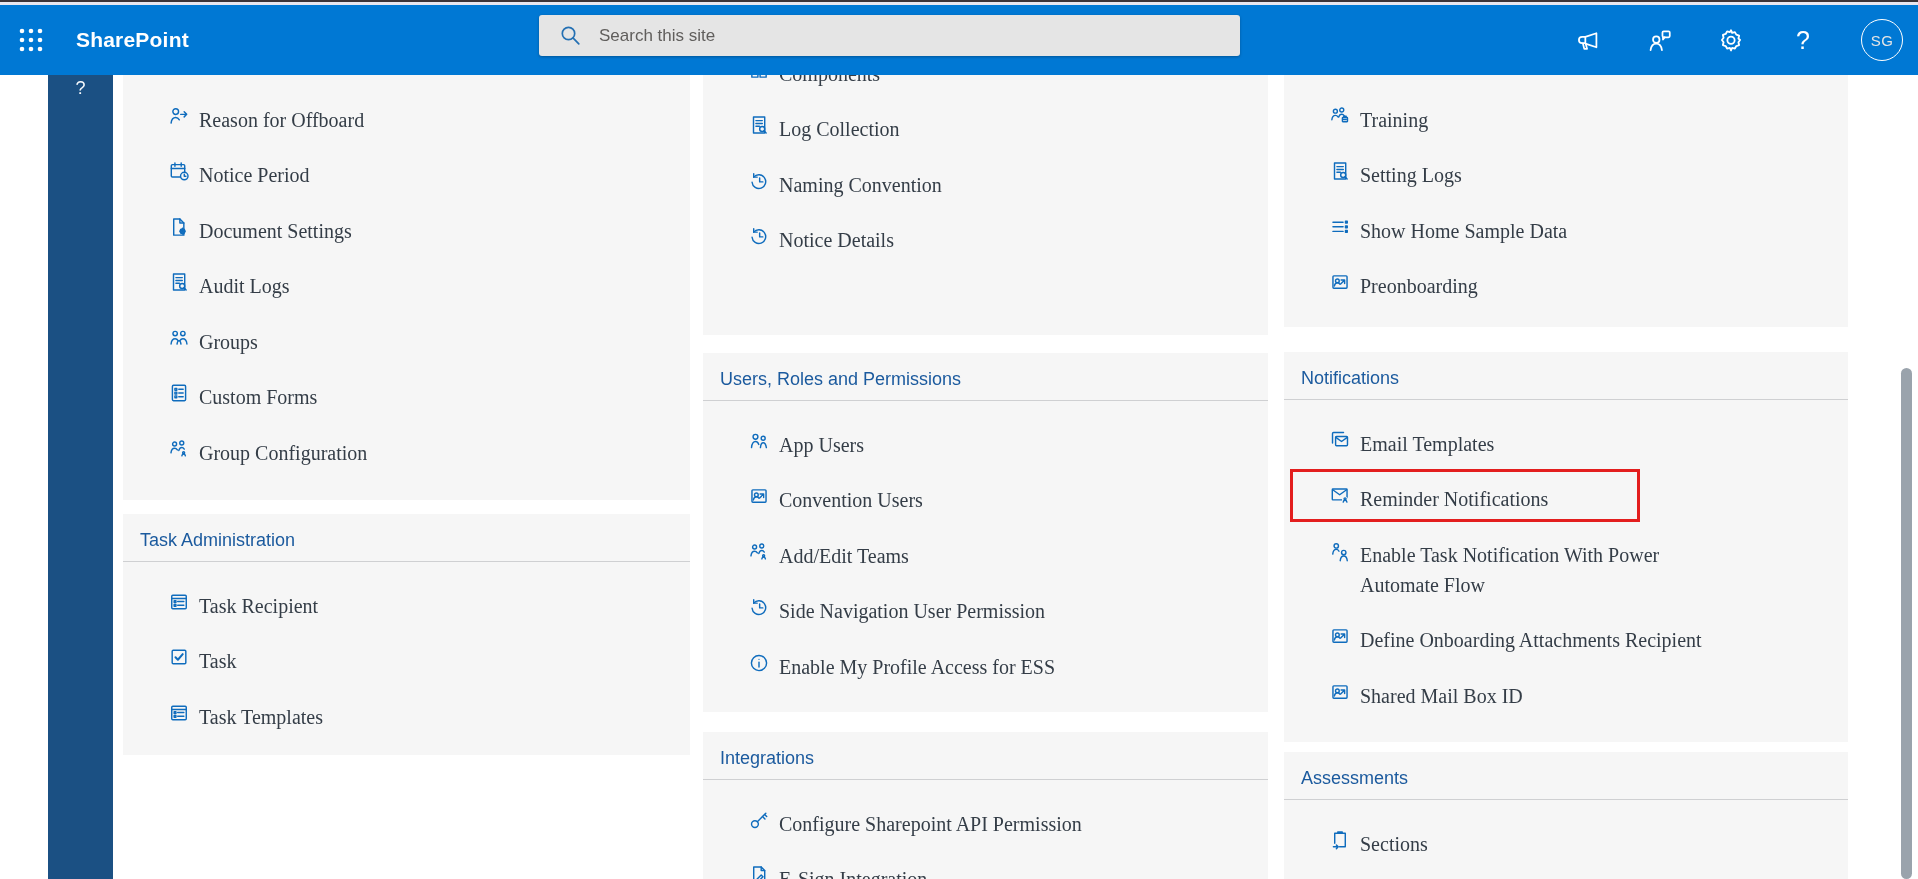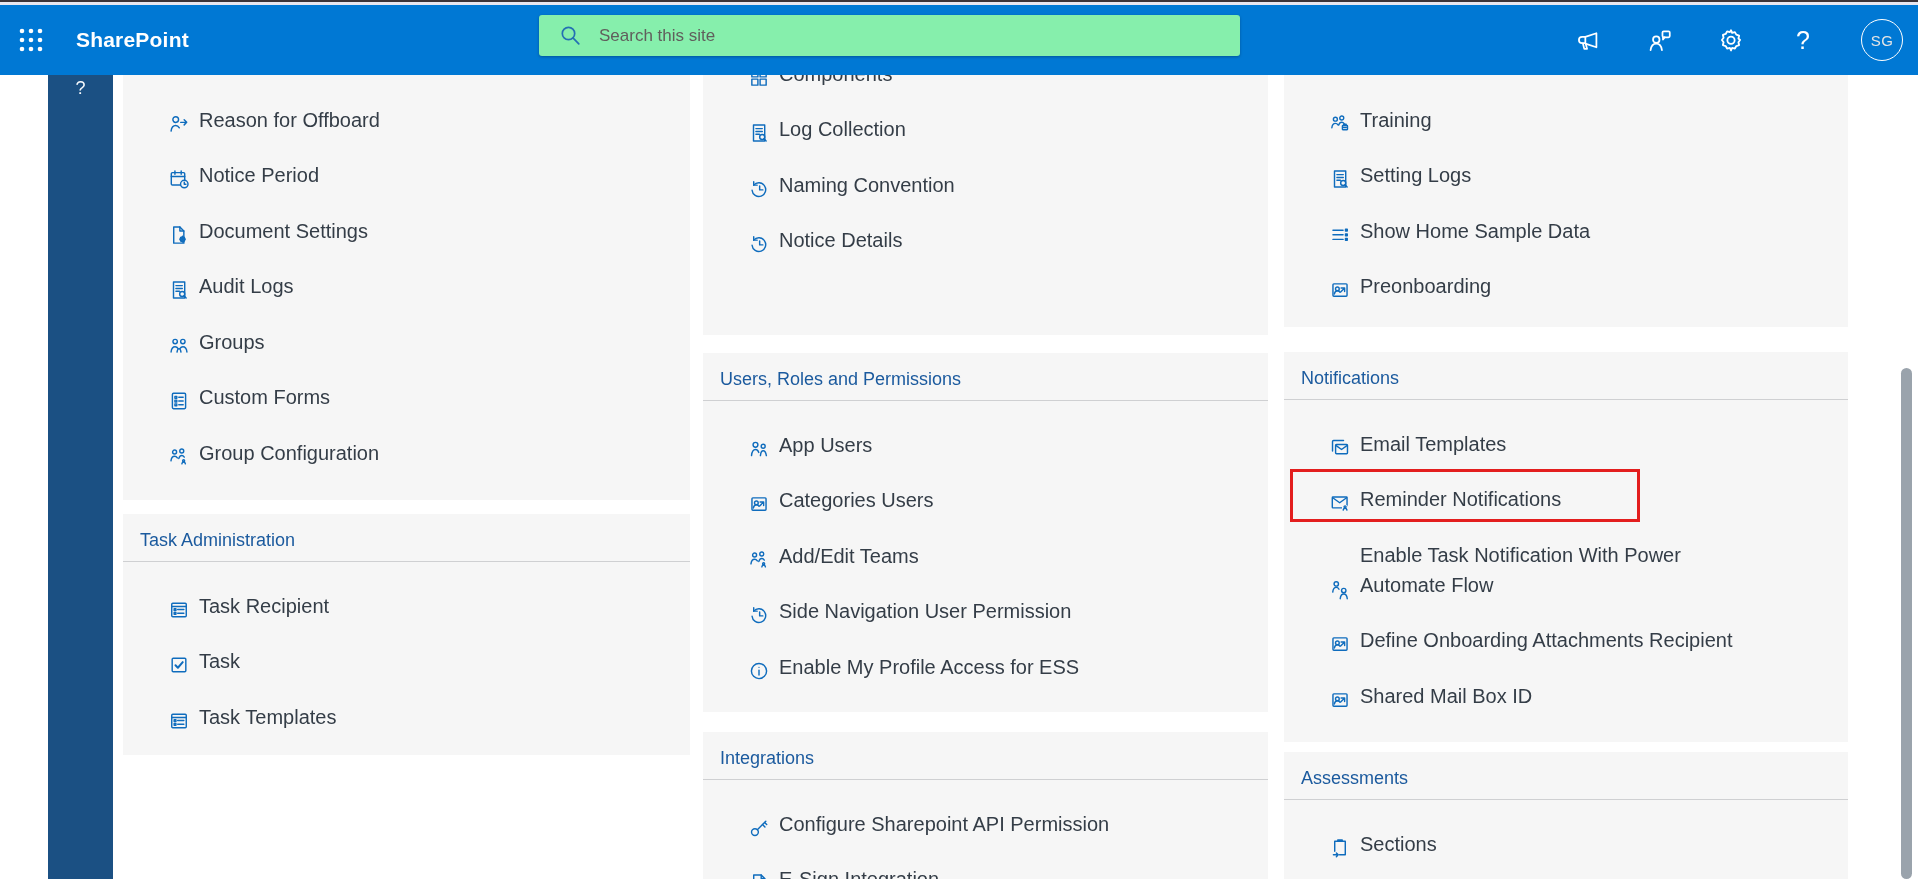--- a/index.html
+++ b/index.html
@@ -6,21 +6,21 @@
   body{width:1918px;height:879px;position:relative;overflow:hidden;background:#ffffff;
        font-family:"Liberation Sans","DejaVu Sans",sans-serif;-webkit-font-smoothing:antialiased;}
   .strip1{position:absolute;left:0;top:0;width:1918px;height:2px;background:#3b3338;z-index:12;}
   .strip2{position:absolute;left:0;top:2px;width:1918px;height:3px;background:#e8e6ef;z-index:12;}
   
   header{position:absolute;left:0;top:5px;width:1918px;height:70px;background:#0078d4;z-index:10;
          display:flex;align-items:center;}
   .waffle{width:46px;height:46px;margin-left:8px;background:none;border:none;cursor:pointer;
           display:flex;align-items:center;justify-content:center;padding:0;}
   .app-title{color:#fff;font-size:21px;font-weight:700;margin-left:22px;letter-spacing:.2px;}
-  .searchbox{position:absolute;left:539px;top:10px;width:701px;height:41px;background:#86efac;
+  .searchbox{position:absolute;left:539px;top:10px;width:701px;height:41px;background:#e5e5e5;
              border-radius:3px;box-shadow:0 1px 3px rgba(0,0,0,.28);display:flex;align-items:center;}
   .searchbox svg{margin-left:19px;flex-shrink:0;}
   .searchbox input{border:none;outline:none;font-size:17px;color:#3b3a39;margin-left:14px;width:600px;
                    font-family:"Liberation Sans",sans-serif;background:transparent;}
   .searchbox input::placeholder{color:#605e5c;}
   .hdr-icons{position:absolute;right:15px;top:0;height:70px;display:flex;align-items:center;gap:44px;}
   .hdr-btn{background:none;border:none;padding:0;width:28px;height:28px;cursor:pointer;
            display:flex;align-items:center;justify-content:center;color:#fff;}
   .help-glyph{font-size:25px;color:#fff;font-weight:400;font-family:"Liberation Sans",sans-serif;}
   .avatar{width:42px;height:42px;border-radius:50%;border:1.6px solid #fff;color:#e5e5e5;font-size:15px;
@@ -28,21 +28,21 @@
           box-sizing:border-box;letter-spacing:.5px;}
   
   .leftnav{position:absolute;left:48px;top:75px;width:65px;height:804px;background:#1b5083;z-index:5;
            text-align:center;cursor:pointer;}
   .leftnav span{color:#f7fafd;font-size:18px;line-height:26px;display:inline-block;margin-top:0px;}
   
   .card{position:absolute;background:#f6f6f6;box-sizing:border-box;z-index:1;}
   .sec-head{font-size:18px;font-weight:400;color:#1b5a9e;line-height:28px;padding:12px 0 0 17px;}
   .divider{height:1px;background:#cfd0d2;margin-top:7px;}
   .rows{padding-top:16px;}
-  .row{display:flex;align-items:flex-end;padding:12.75px 0;min-height:30px;position:relative;cursor:pointer;}
+  .row{display:flex;align-items:flex-start;padding:12.75px 0;min-height:30px;position:relative;cursor:pointer;font-family:Liberation Serif, serif;}
   .row .icon{width:22px;height:22px;margin-left:45px;margin-right:9px;flex-shrink:0;display:flex;
              align-items:center;justify-content:center;}
   .row .label{font-size:20px;color:#343d47;line-height:30px;white-space:nowrap;}
   .row .label.multi{white-space:pre-line;}
   .hl-ring{position:absolute;left:6px;top:-3px;width:350px;height:53px;border:3px solid #e31e1e;
            box-sizing:border-box;pointer-events:none;}
   
   .scroll-thumb{position:absolute;left:1901px;top:368px;width:11px;height:511px;background:#9aa3ac;
                 border-radius:6px;z-index:11;cursor:pointer;}
 </style>
@@ -300,21 +300,21 @@
         </div>
         <div class="row">
           <span class="icon">
             <svg width="22" height="22" viewBox="0 0 20 20" fill="none" stroke="#0f6cbd" stroke-width="1.3" stroke-linecap="round" stroke-linejoin="round">
               <rect x="3.6" y="4.4" width="12.8" height="11.2" rx="0.8"></rect>
               <circle cx="7.6" cy="9" r="1.7"></circle>
               <path d="M4.9 13.6c.3-1.9 1.4-3 2.7-3 .9 0 1.7.5 2.3 1.4"></path>
               <path d="M11 8.2h3.2v3.2M14.2 8.2l-3.6 3.6"></path>
             </svg>
           </span>
-          <span class="label">Categories Users</span>
+          <span class="label">Convention Users</span>
         </div>
         <div class="row">
           <span class="icon">
             <svg width="22" height="22" viewBox="0 0 20 20" fill="none" stroke="#0f6cbd" stroke-width="1.3" stroke-linecap="round" stroke-linejoin="round">
               <circle cx="6" cy="5.5" r="1.8"></circle>
               <circle cx="12.5" cy="4.5" r="1.8"></circle>
               <path d="M2.7 13.5c.3-2.6 1.7-4.2 3.3-4.2 1 0 1.9.6 2.5 1.6M9.8 11.4c.6-1.7 1.5-2.7 2.7-2.7.9 0 1.7.5 2.3 1.4"></path>
               <circle cx="14.2" cy="14.2" r="2.6" fill="#f6f6f6" stroke="none"></circle>
               <circle cx="14.2" cy="13.4" r="0.9"></circle>
               <path d="M12.6 16.2c.2-1.1.8-1.7 1.6-1.7s1.4.6 1.6 1.7"></path>

